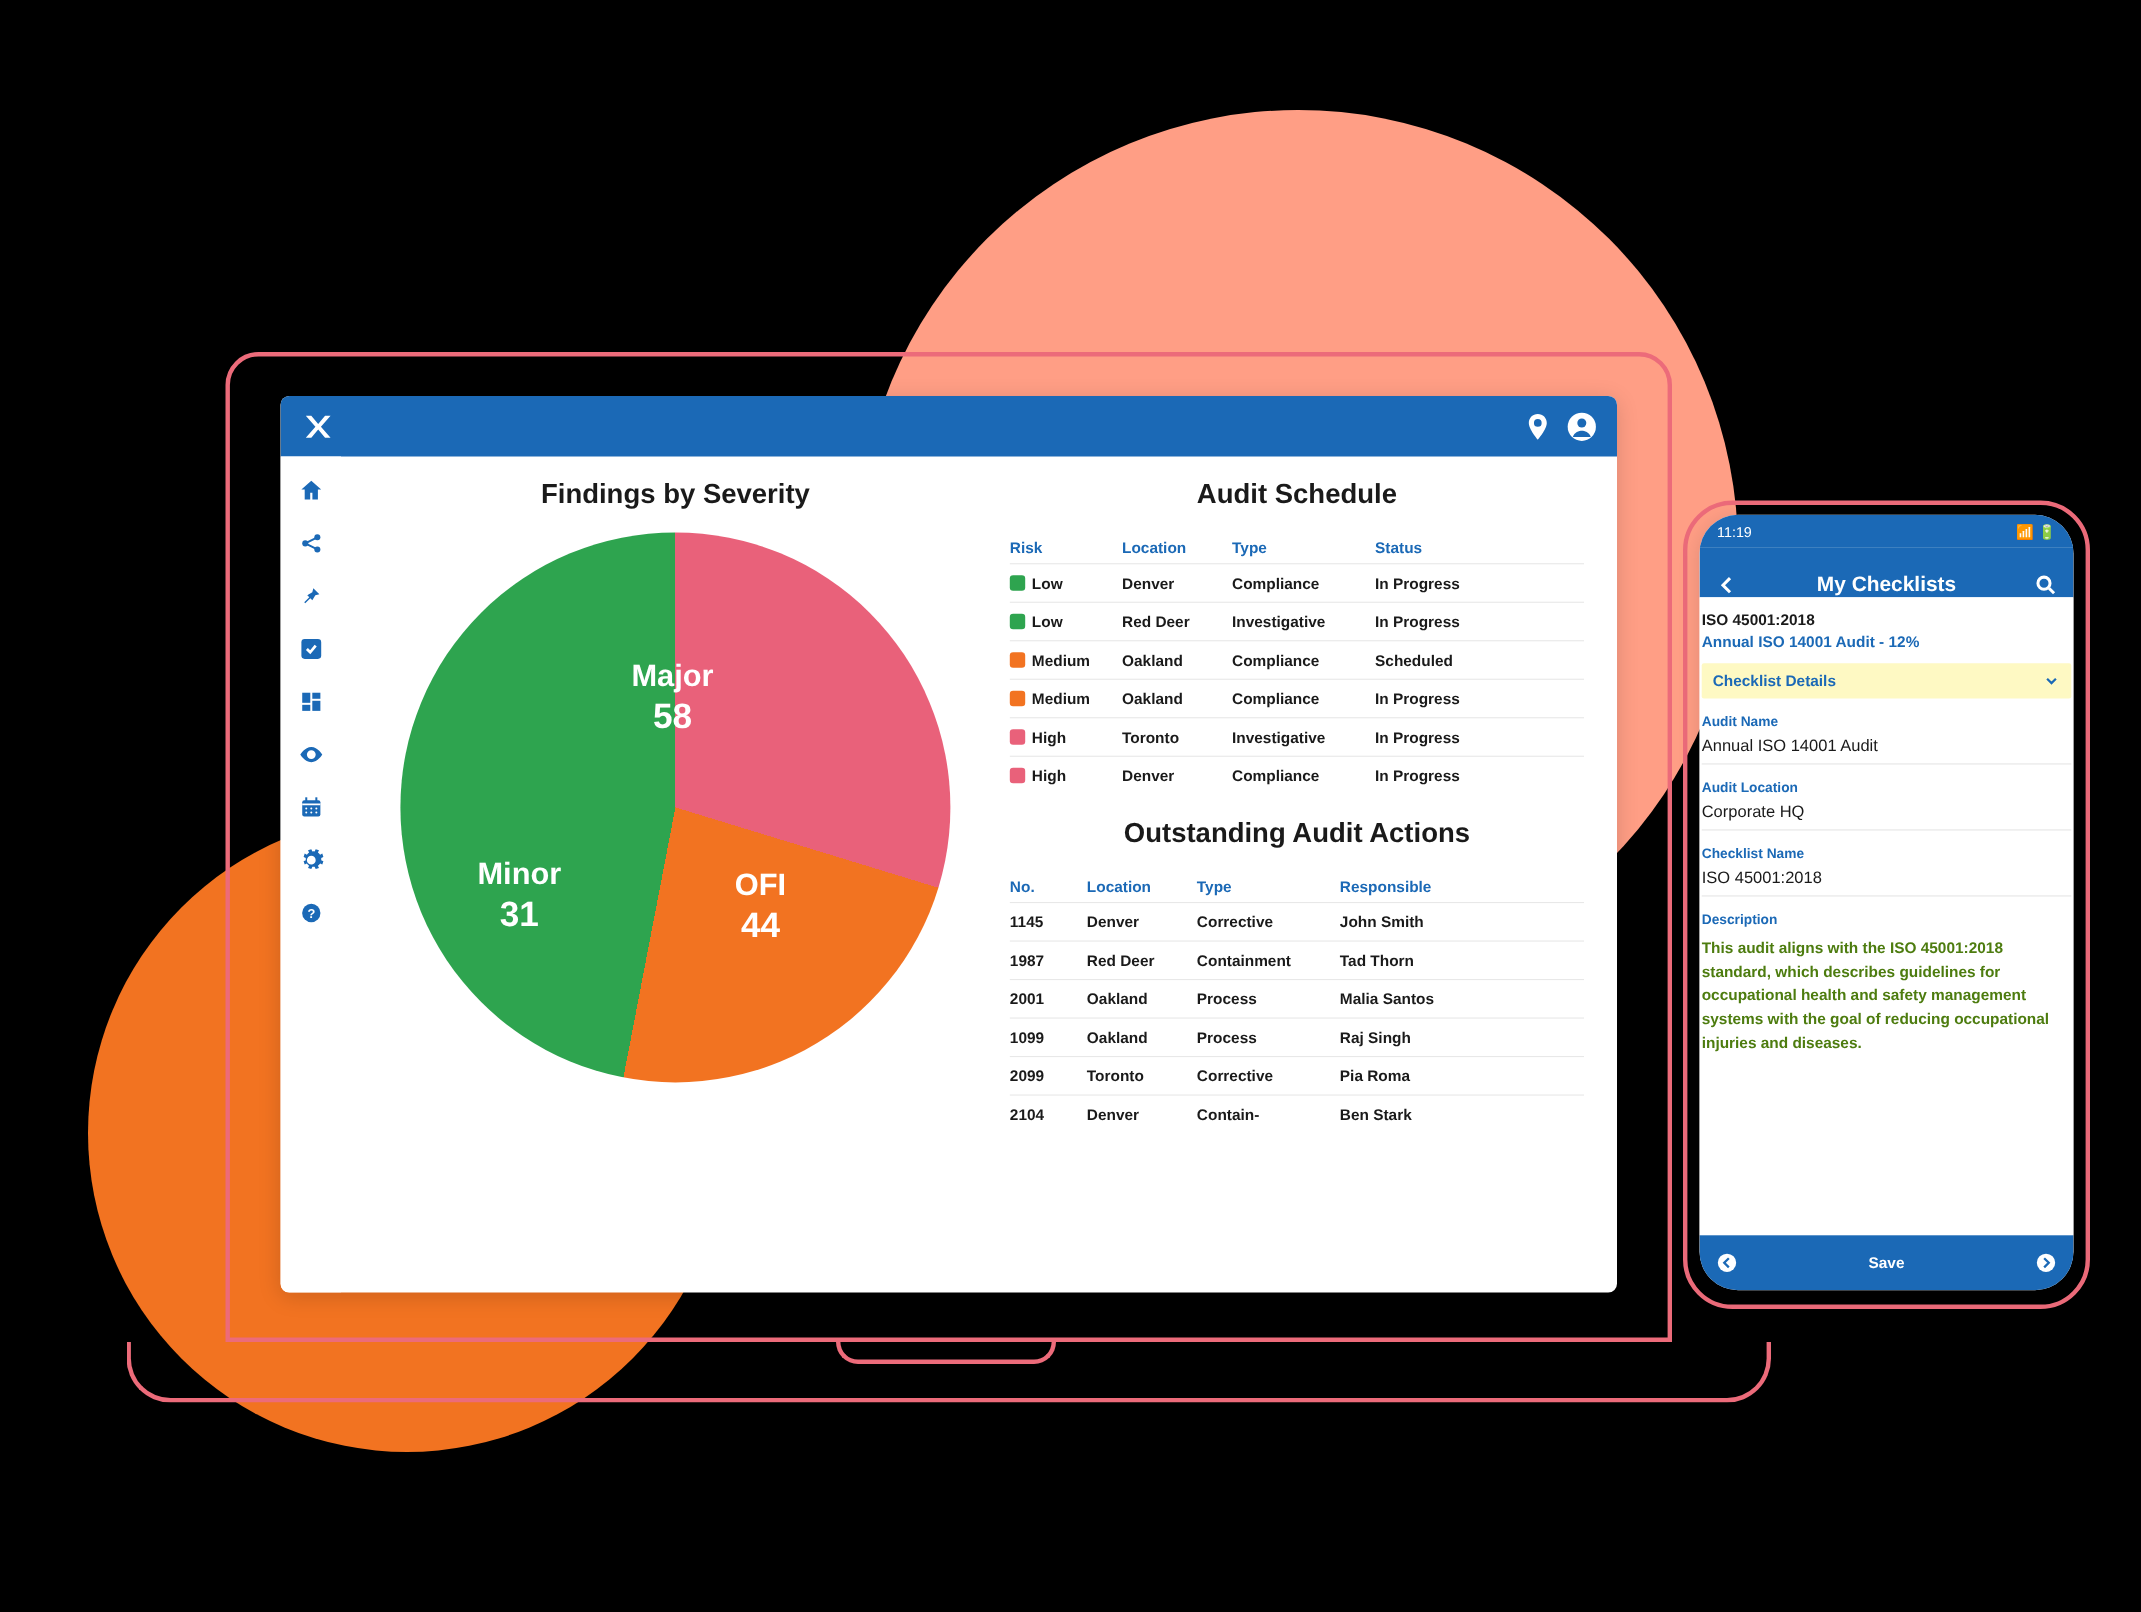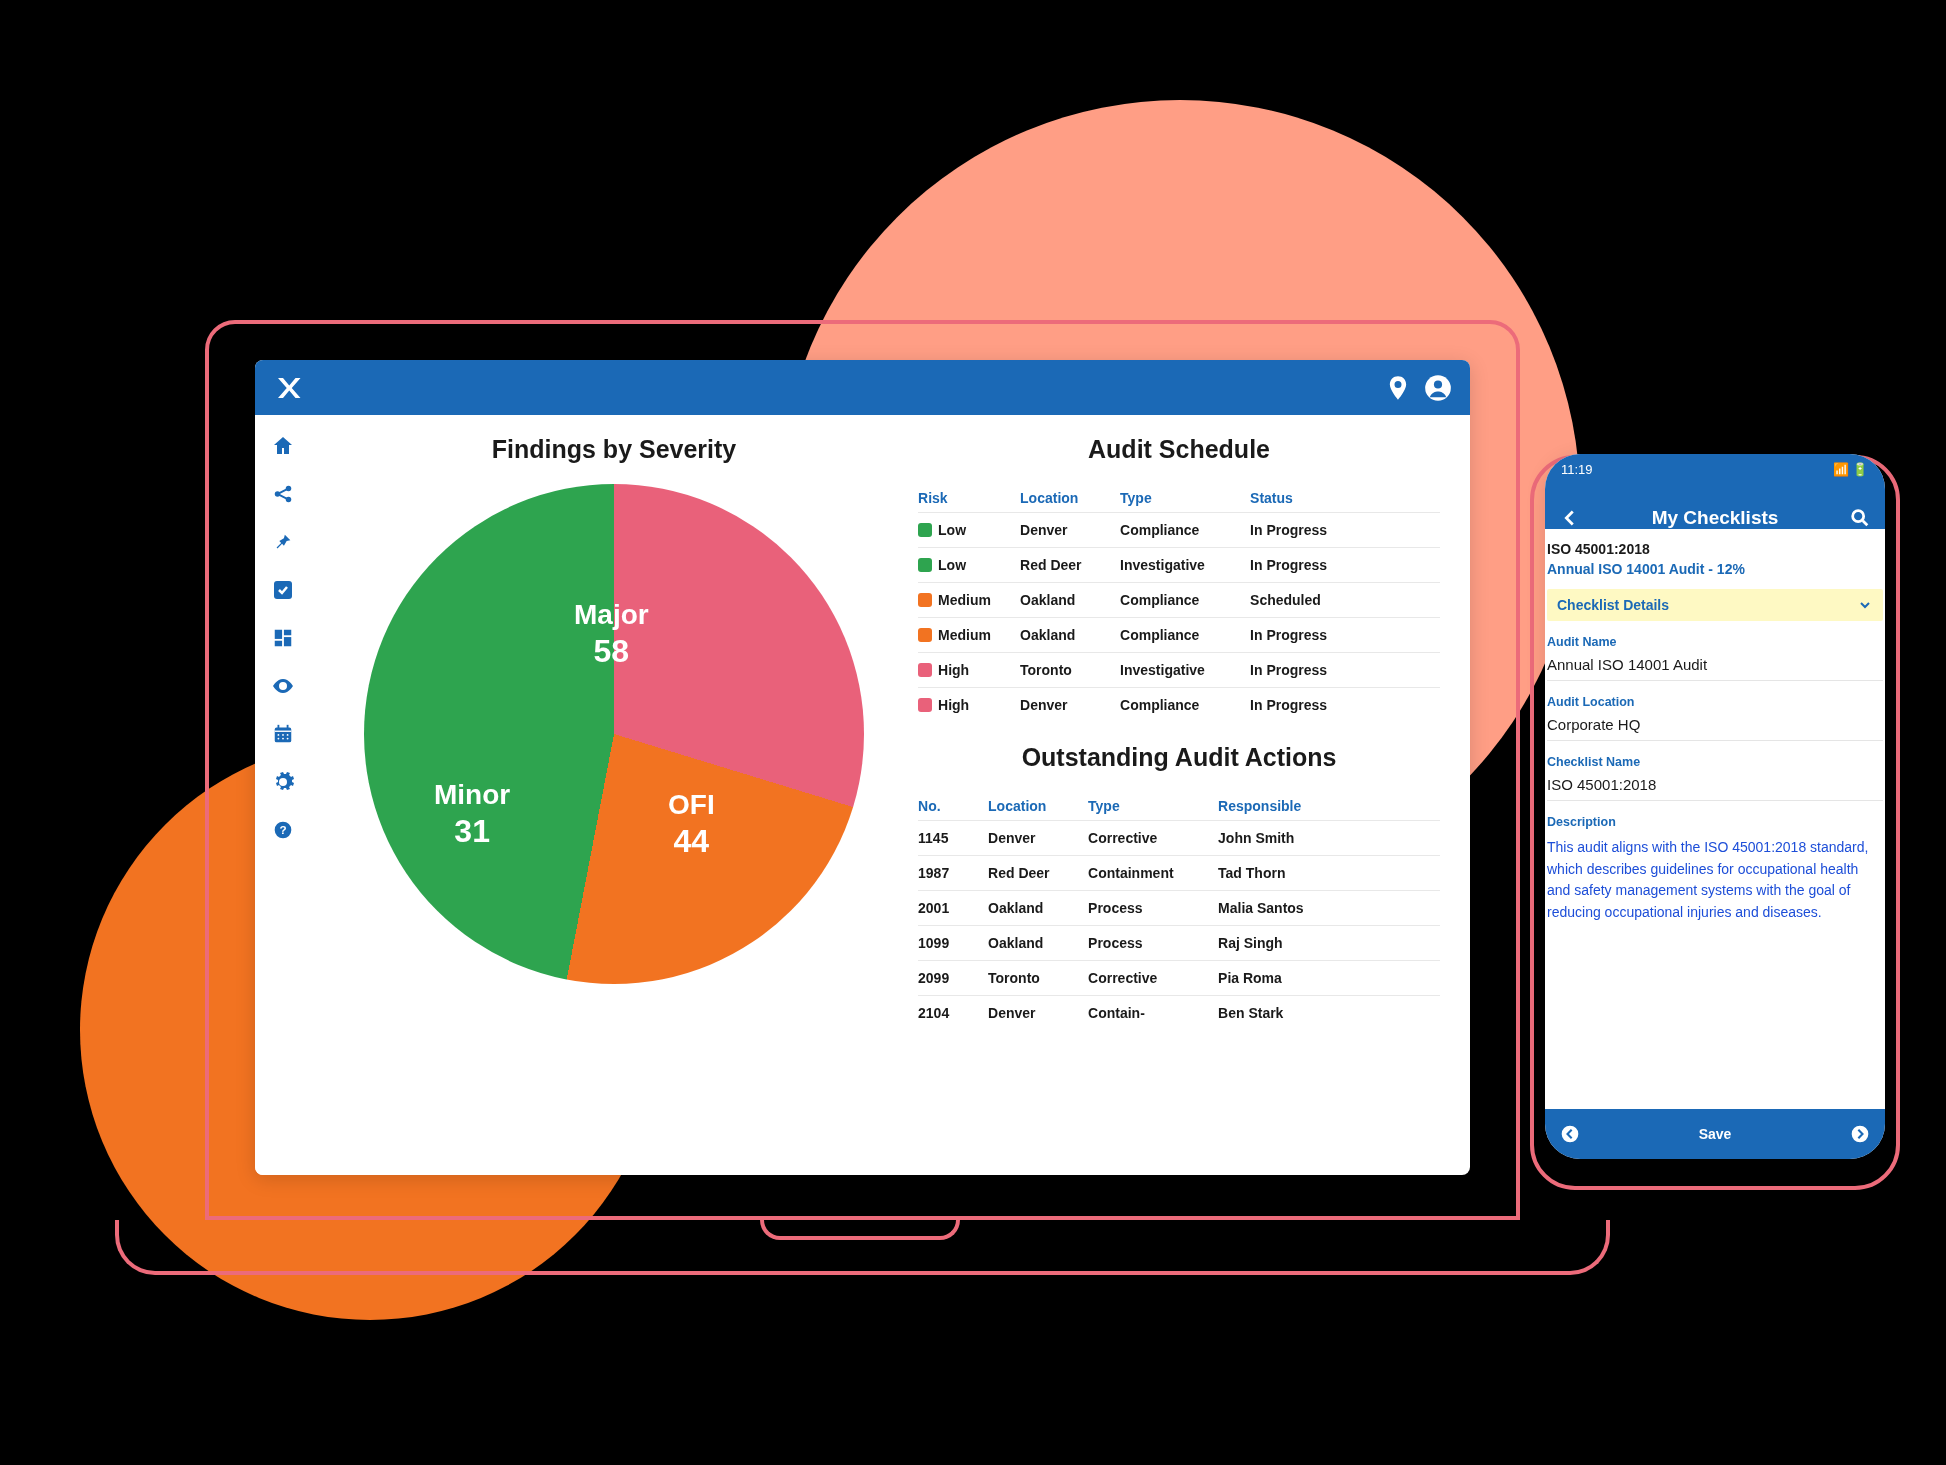--- a/index.html
+++ b/index.html
@@ -46,35 +46,35 @@
   .col-loc { width: 100px; }
   .col-type { width: 130px; }
   .col-status { flex: 1; }
   .col-no { width: 70px; }
   .col-loc2 { width: 100px; }
   .col-type2 { width: 130px; }
   .col-resp { flex: 1; }
   
   
   .phone-frame { position: absolute; top: 455px; left: 1530px; width: 370px; height: 735px; border: 4px solid #ec6b7a; border-radius: 45px; }
-  .phone-screen { position: absolute; top: 454px; left: 1545px; width: 340px; height: 705px; background: #fff; border-radius: 35px; overflow: hidden; display: flex; flex-direction: column; box-shadow: 0 4px 20px rgba(0,0,0,0.12); }
+  .phone-screen { position: absolute; top: 468px; left: 1545px; width: 340px; height: 705px; background: #fff; border-radius: 35px; overflow: hidden; display: flex; flex-direction: column; box-shadow: 0 4px 20px rgba(0,0,0,0.12); }
   .phone-status { background: #1b69b6; color: #fff; height: 30px; display: flex; align-items: center; padding: 0 16px; font-size: 13px; }
   .phone-status .spacer { flex: 1; }
   .phone-header { background: #1b69b6; color: #fff; height: 45px; display: flex; align-items: flex-end; padding: 0 14px; }
   .phone-title { flex: 1; text-align: center; font-size: 19px; font-weight: 700; }
   .phone-nav-icon { width: 22px; height: 22px; cursor: pointer; }
   
   .phone-body { flex: 1; background: #fff; padding: 12px 2px; font-size: 14px; }
   .ph-line1 { font-weight: 700; color: #1a1a1a; margin-bottom: 4px; }
   .ph-line2 { color: #1b69b6; font-weight: 700; margin-bottom: 12px; }
   .ph-accordion { background: #fef9c3; color: #1b69b6; font-weight: 700; padding: 8px 10px; display: flex; align-items: center; border-radius: 2px; cursor: pointer; }
   .ph-accordion .sp { flex: 1; }
   .ph-field-label { color: #1b69b6; font-size: 12.5px; font-weight: 700; margin-top: 14px; }
   .ph-field-value { color: #1a1a1a; font-size: 15px; font-weight: 500; padding: 7px 0; border-bottom: 1px solid #e5e5e5; }
-  .ph-desc { color: #1d4ed8; font-size: 14px; font-weight: 400; line-height: 1.55; padding-top: 8px; }
+  .ph-desc { color: #4d7c0f; font-size: 14px; font-weight: 700; line-height: 1.55; padding-top: 8px; }
   
   .phone-footer { background: #1b69b6; color: #fff; height: 50px; display: flex; align-items: center; padding: 0 14px; }
   .phone-save { flex: 1; text-align: center; font-size: 14px; font-weight: 700; cursor: pointer; }
   .ph-foot-icon { width: 22px; height: 22px; cursor: pointer; display: flex; align-items: center; justify-content: center; }
 </style>
 </head>
 <body>
 
 <div class="bg-circle-coral"></div>
 <div class="bg-circle-orange"></div>

